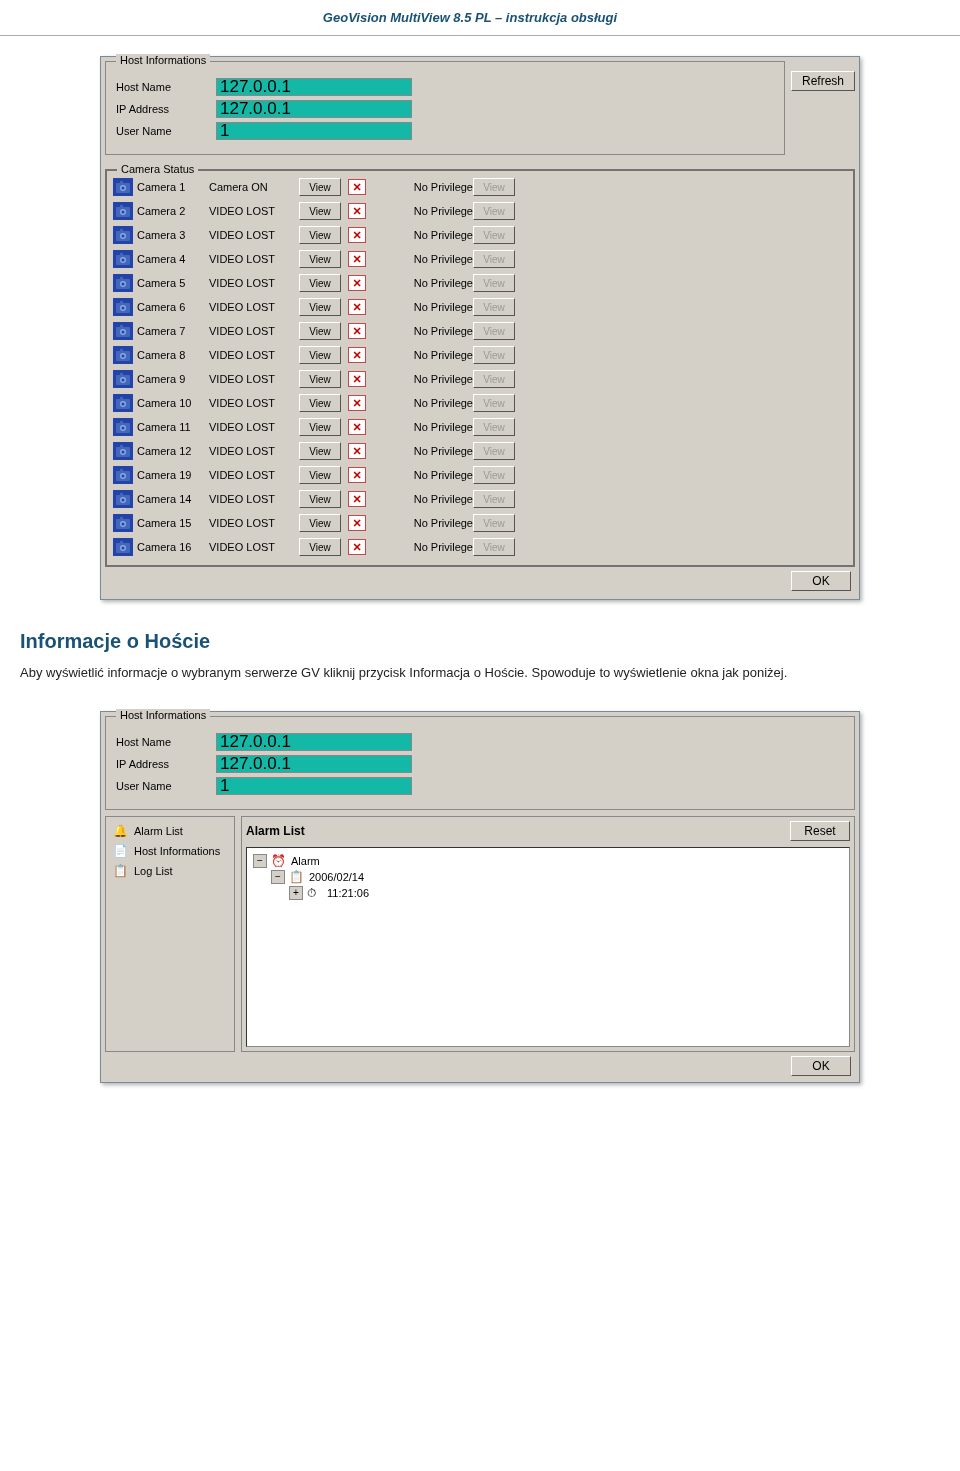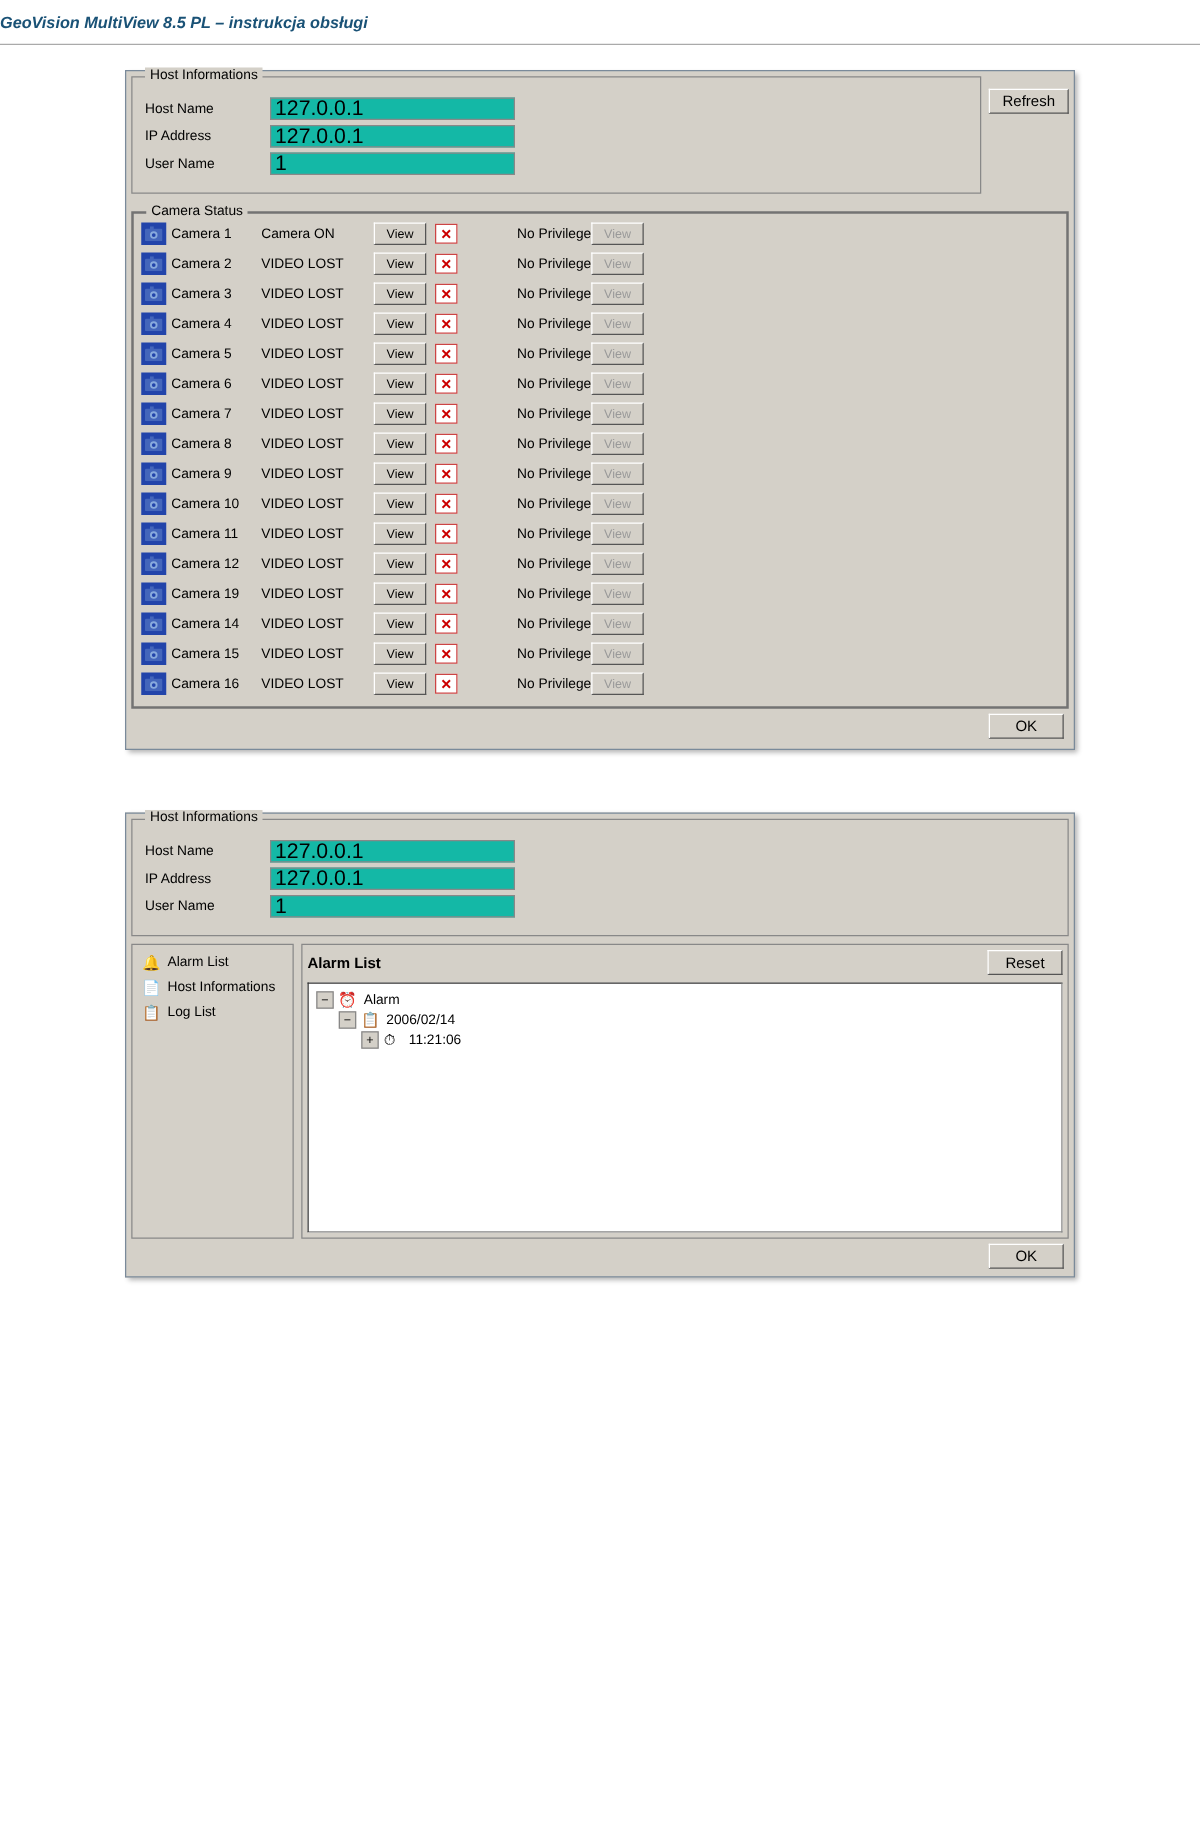--- a/index.html
+++ b/index.html
@@ -6,21 +6,21 @@
     body {
       font-family: Arial, Tahoma, sans-serif;
       font-size: 12px;
       background: #fff;
       color: #000;
       width: 960px;
     }
 
     
     .page-header {
-      text-align: left;
+      text-align: center;
       padding: 10px 20px 10px 0;
       font-size: 13px;
       font-style: italic;
       color: #1a5276;
       font-weight: bold;
       border-bottom: 1px solid #aaa;
       margin-bottom: 0;
     }
 
     
@@ -654,20 +654,22 @@
           </div>
         </div>
     </div>
 
     <div class="dialog-bottom">
       <button class="win-button">OK</button>
     </div>
   </div>
 
   <div class="text-section">
+    <h2 class="section-heading">Informacje o Hoście</h2>
+    <p class="section-para">Aby wyświetlić informacje o wybranym serwerze GV kliknij przycisk Informacja o Hoście. Spowoduje to wyświetlenie okna jak poniżej.</p>
   </div>
 
   <div class="dialog-outer2">
 
     <div class="host-info-group2">
       <span class="group-legend">Host Informations</span>
 
       <div class="host-info-row" style="margin-top:10px;">
         <span class="host-info-label">Host Name</span>
         <input class="host-info-input" type="text" value="127.0.0.1" style="">

